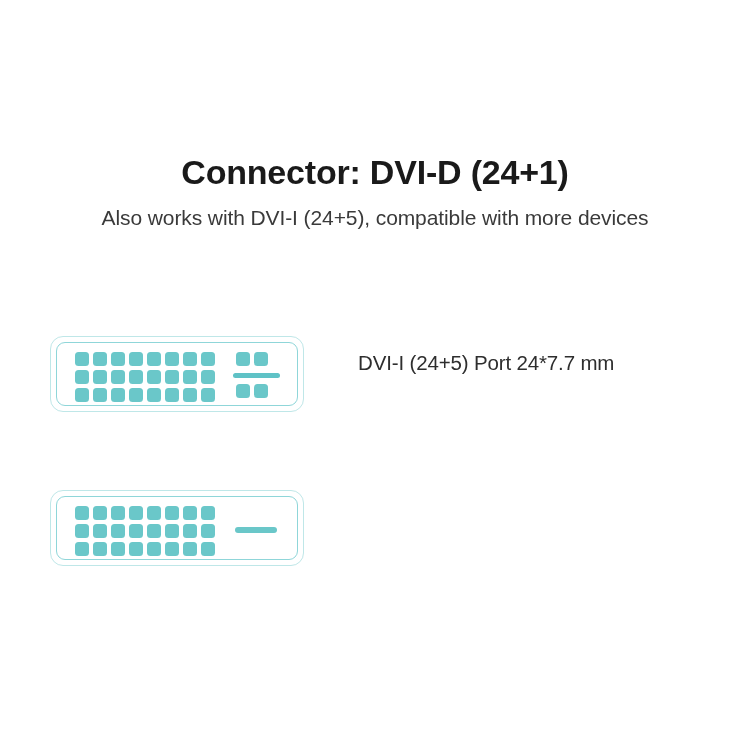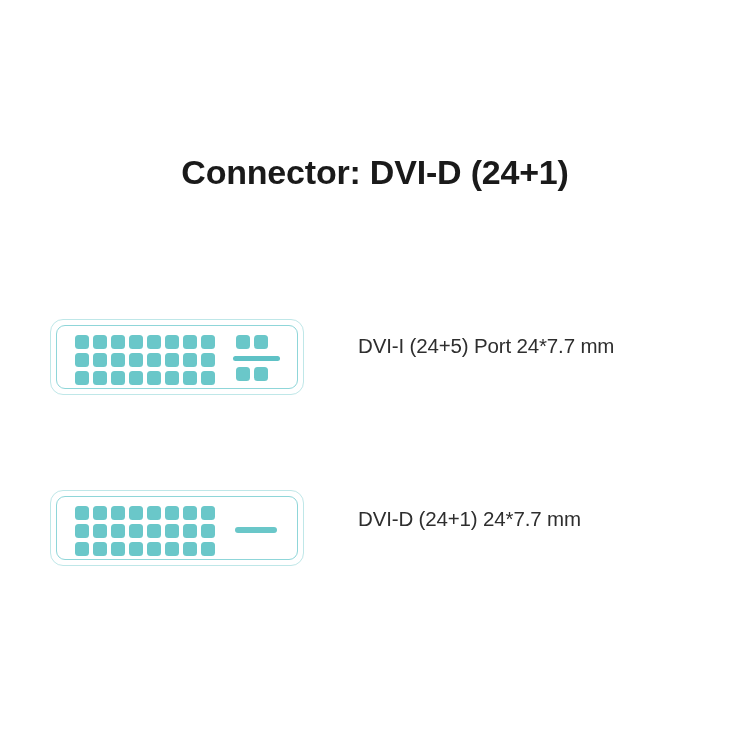--- a/index.html
+++ b/index.html
@@ -50,21 +50,21 @@
     white-space: nowrap;
   }
 
   
   .conn-row {
     position: absolute;
     left: 0;
     width: 750px;
     height: 90px;
   }
-  .row-1 { top: 315px; }
+  .row-1 { top: 332px; }
   .row-2 { top: 486px; }
 
   
   .connector {
     position: absolute;
     left: 50px;
     top: 4px;
     width: 254px;
     height: 76px;
     box-sizing: border-box;
@@ -158,20 +158,21 @@
   .row-1 .caption { top: 13px; }
   .row-2 .caption { top: 15px; }
 </style>
 </head>
 <body>
 
 <div class="page">
 
   <div class="title">Connector: DVI-D (24+1)</div>
 
+  <div class="subtitle">Also works with DVI-I (24+5), compatible with more devices</div>
 
   <div class="conn-row row-1">
 
     <div class="connector">
       <div class="connector-inner">
 
         <div class="pin-grid">
           <span class="pin"></span>
           <span class="pin"></span>
           <span class="pin"></span>
@@ -248,18 +249,17 @@
           <span class="pin"></span>
           <span class="pin"></span>
         </div>
 
         <div class="blade-solo"></div>
 
       </div>
     </div>
 
     <div class="caption">
-      <div class="caption-line">DVI-D (24+1) 24*7.7 mm</div>
     </div>
 
   </div>
 
 </div>
 
 </body></html>

